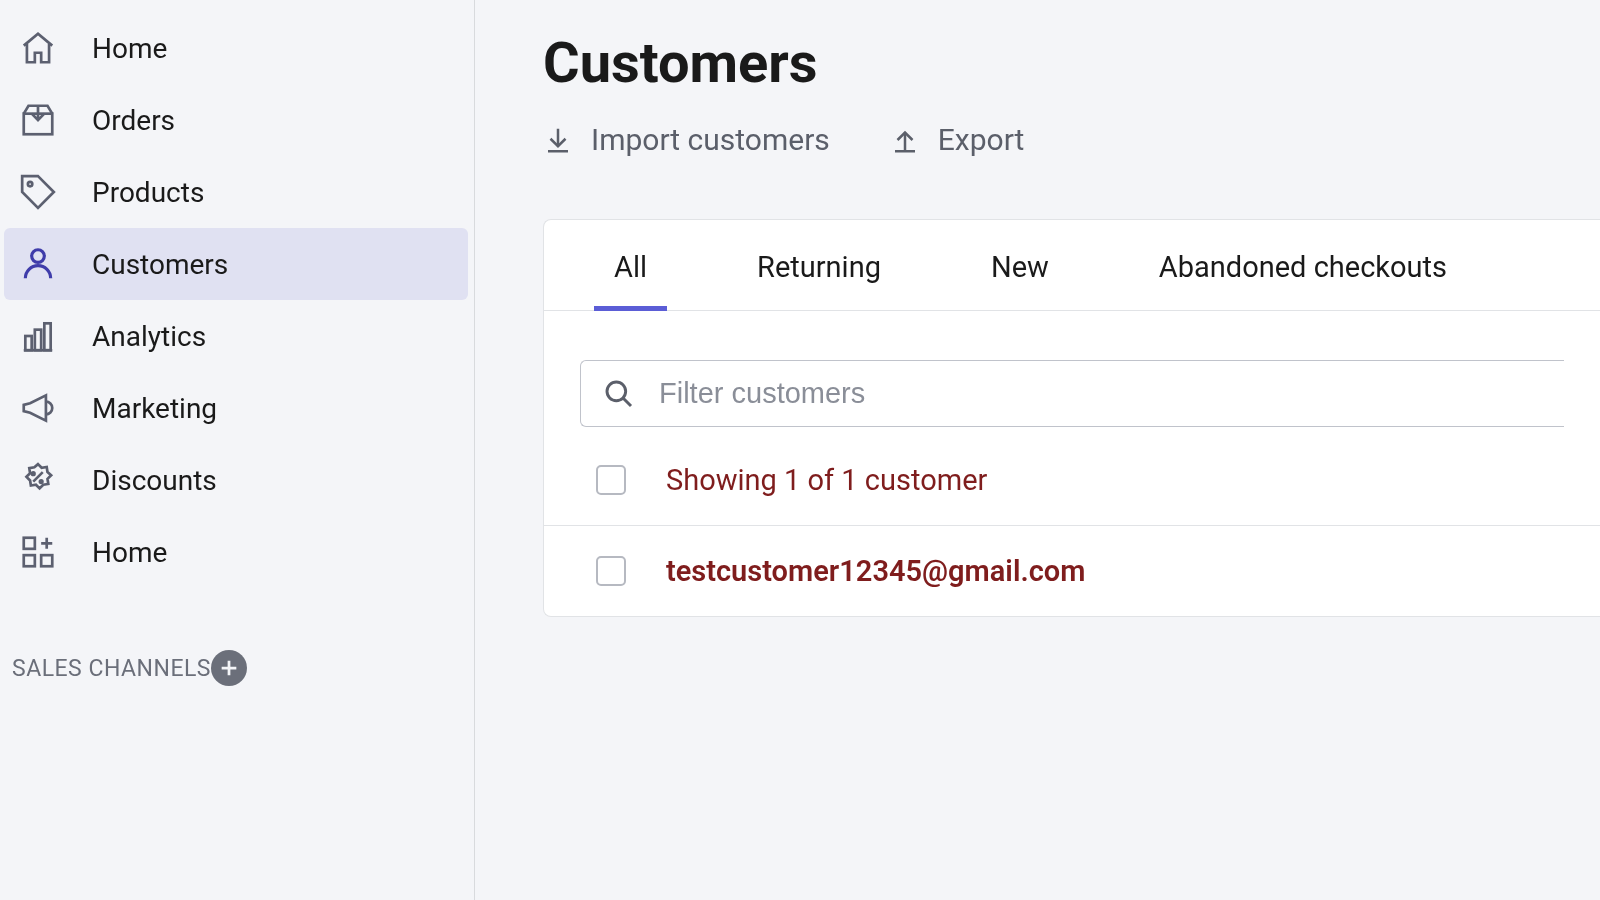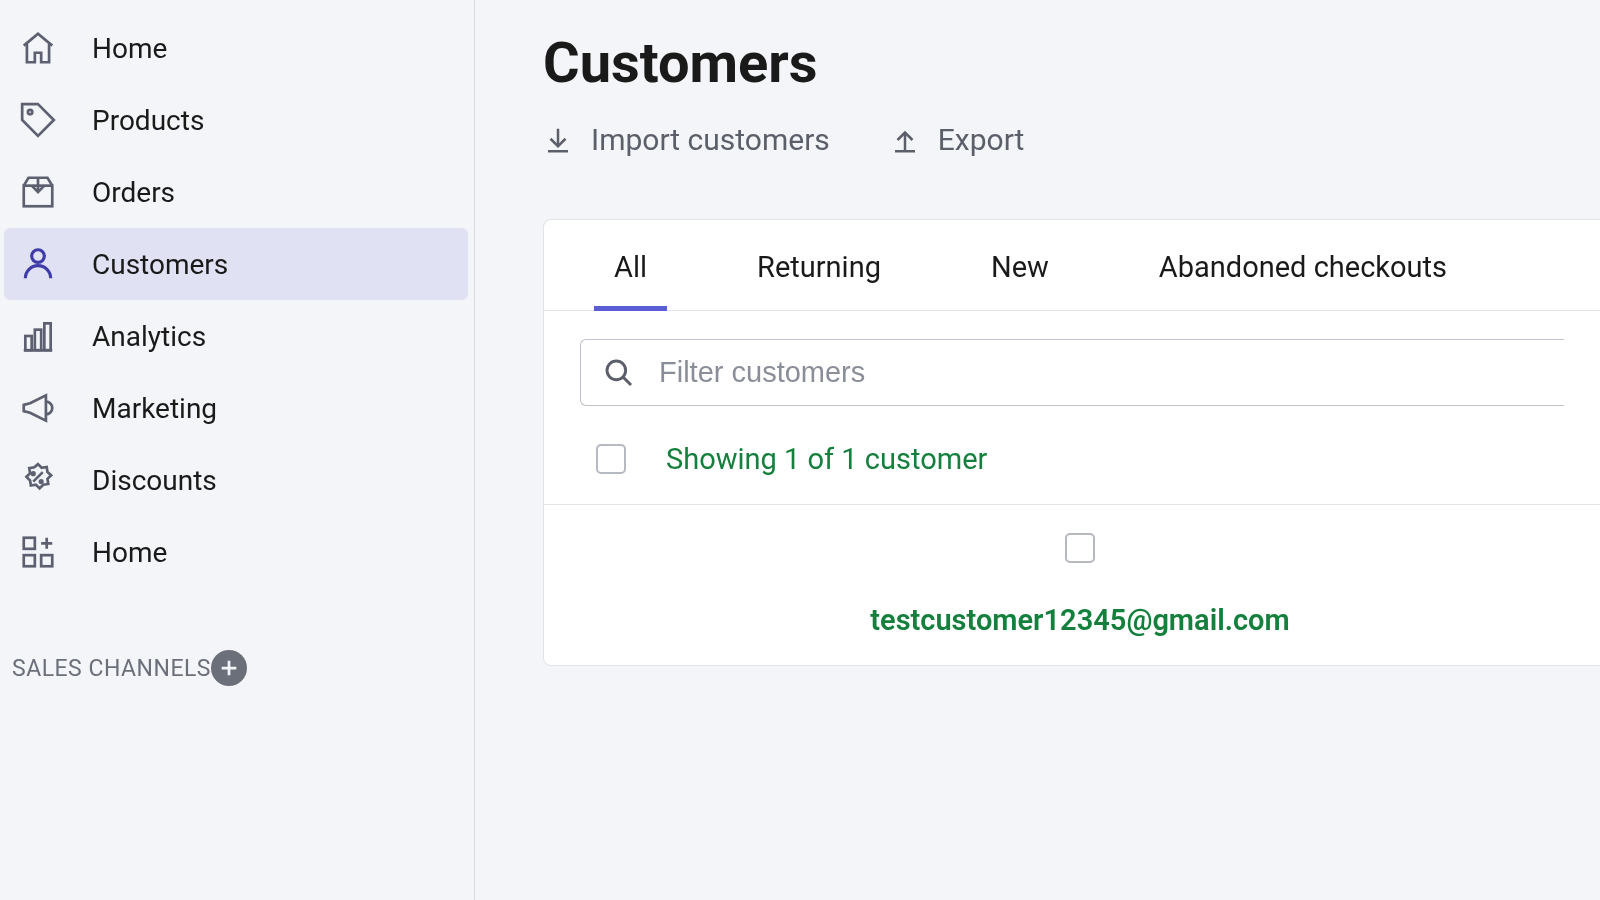--- a/index.html
+++ b/index.html
@@ -127,40 +127,41 @@
   }
   .filter-input {
     width: 100%;
     border: 1px solid #c0c3cb;
     border-radius: 6px 0 0 6px;
     border-right: none;
     background: #fff;
     display: flex;
     align-items: center;
     padding: 16px 22px;
+    margin-top: 21px;
   }
   .filter-input input {
     flex: 1;
     border: none;
     outline: none;
     font-size: 29px;
     color: #1a1a1a;
     background: transparent;
   }
   .filter-input input::placeholder { color: #8a8e98; }
   .list-row {
     display: flex;
     align-items: center;
     padding: 28px 36px 28px 52px;
     gap: 40px;
     border-bottom: 1px solid #e1e3e6;
     font-size: 29px;
-    color: #15803d;
-  }
-  .list-row:last-child { border-bottom: none; flex-direction: column; }
+    color: #7f1d1d;
+  }
+  .list-row:last-child { border-bottom: none; }
   .chk {
     width: 30px; height: 30px;
     border: 2px solid #b6b9c1;
     border-radius: 5px;
     background: #fff;
     flex-shrink: 0;
   }
   .bold { font-weight: 600; }
   svg { display: block; }
 </style>
@@ -173,36 +174,36 @@
       <svg width="38" height="38" viewBox="0 0 24 24" fill="none" stroke="currentColor" stroke-width="1.7">
           <path d="M3 10.5L12 3l9 7.5"></path>
           <path d="M5 9.5V21h5v-6h4v6h5V9.5"></path>
         </svg>
     </span>
     <span class="nav-label">Home</span>
   </div>
   <div class="nav-item">
     <span class="nav-icon">
       <svg width="38" height="38" viewBox="0 0 24 24" fill="none" stroke="currentColor" stroke-width="1.7">
-          <path d="M12 2l10 10-10 10L2 12V2h10z"></path>
-          <circle cx="7" cy="7" r="1.4"></circle>
-        </svg>
-    </span>
-    <span class="nav-label">Products</span>
-  </div>
-  <div class="nav-item">
-    <span class="nav-icon">
-      <svg width="38" height="38" viewBox="0 0 24 24" fill="none" stroke="currentColor" stroke-width="1.7">
           <rect x="3" y="8" width="18" height="13"></rect>
           <path d="M12 3v9"></path>
           <path d="M8 8l4 4 4-4"></path>
           <path d="M3 8l3-5h12l3 5"></path>
         </svg>
     </span>
     <span class="nav-label">Orders</span>
+  </div>
+  <div class="nav-item">
+    <span class="nav-icon">
+      <svg width="38" height="38" viewBox="0 0 24 24" fill="none" stroke="currentColor" stroke-width="1.7">
+          <path d="M12 2l10 10-10 10L2 12V2h10z"></path>
+          <circle cx="7" cy="7" r="1.4"></circle>
+        </svg>
+    </span>
+    <span class="nav-label">Products</span>
   </div>
   <div class="nav-item active">
     <span class="nav-icon">
       <svg width="38" height="38" viewBox="0 0 24 24" fill="none" stroke="currentColor" stroke-width="2">
           <circle cx="12" cy="7" r="4"></circle>
           <path d="M4 21c0-4.4 3.6-8 8-8s8 3.6 8 8"></path>
         </svg>
     </span>
     <span class="nav-label">Customers</span>
   </div>

